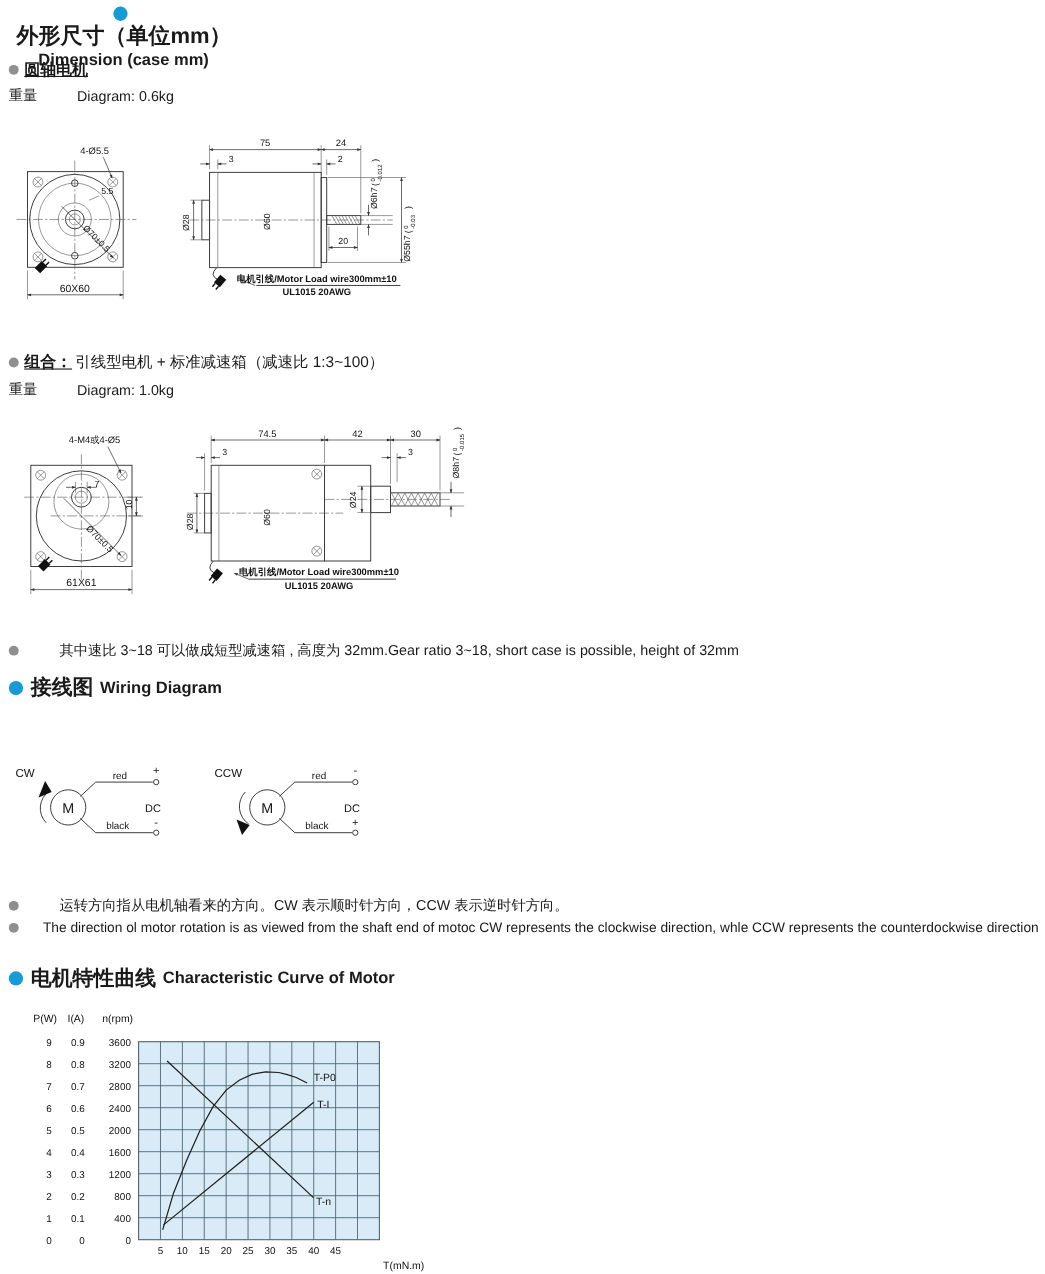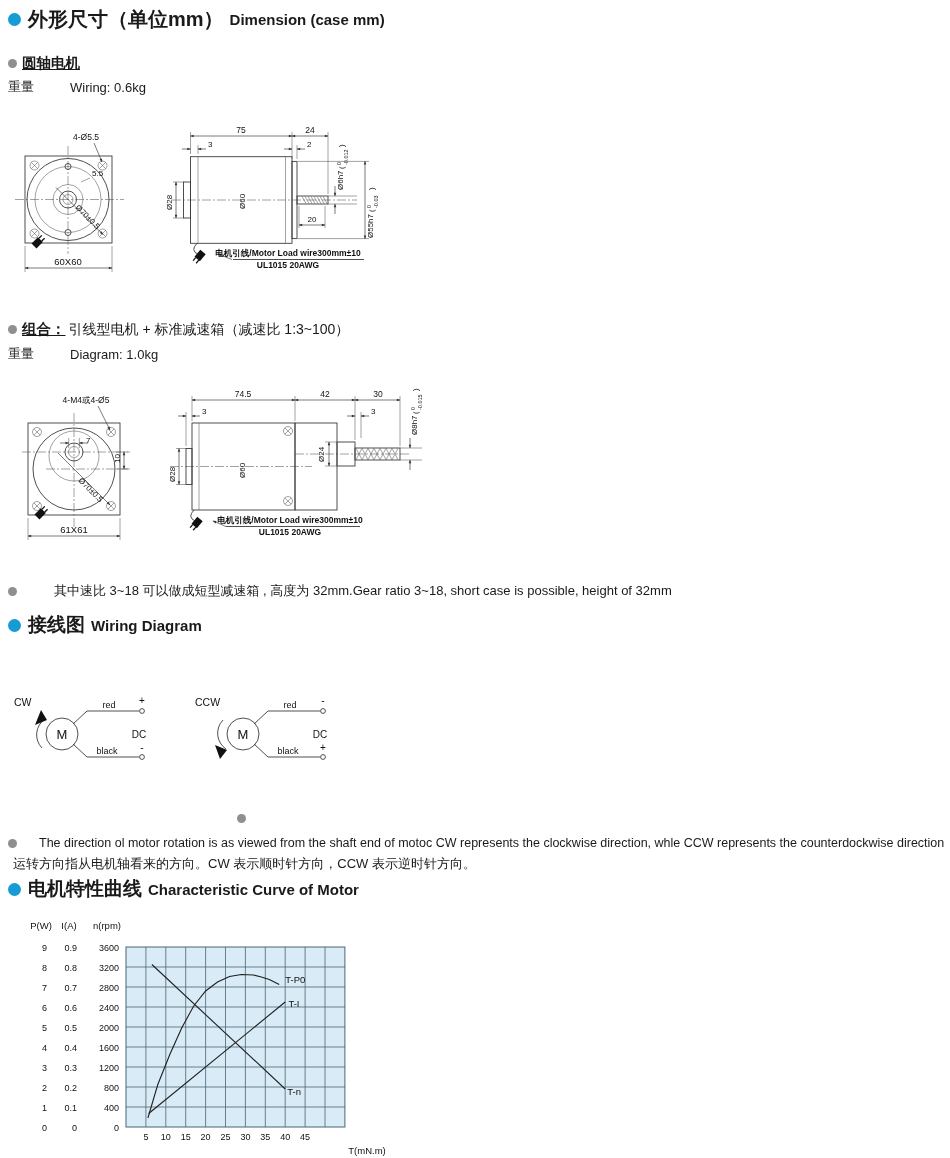--- a/index.html
+++ b/index.html
@@ -17,33 +17,33 @@
   .body13{font-size:13px;gap:32px;}
   svg text{font-family:"Liberation Sans","DejaVu Sans",sans-serif;fill:#111;}
   svg .ln{stroke:#3c3c3c;stroke-width:0.9;fill:none;}
   svg .thin{stroke:#555;stroke-width:0.55;fill:none;}
   svg .dash{stroke:#555;stroke-width:0.55;fill:none;stroke-dasharray:9 2 2 2;}
   svg .dim{stroke:#333;stroke-width:0.65;fill:none;}
 </style>
 </head>
 <body>
 
-<div class="abs hdr" style="left:8px;top:6px;">
+<div class="abs hdr" style="left:8px;top:6px;flex-direction:column;">
   <span class="dot blue" style="width:13px;height:13px;"></span>
   <span class="cn-big">外形尺寸（单位mm）</span>
   <span class="en-big">Dimension (case mm)</span>
 </div>
 
 <div class="abs hdr" style="left:8px;top:54px;">
   <span class="dot gray" style="width:9px;height:9px;"></span>
   <span class="sub">圆轴电机</span>
 </div>
 <div class="abs hdr body13" style="left:8px;top:78px;">
   <span>重量</span>
-  <span style="margin-left:4px;">Wiring: 0.6kg</span>
+  <span style="margin-left:4px;">Diagram: 0.6kg</span>
 </div>
 
 <svg class="abs" style="left:12px;top:118px;" width="420" height="170" viewBox="0 0 420 170">
   <defs>
     <marker id="a1" viewBox="0 0 10 10" refX="9" refY="5" markerWidth="8" markerHeight="5.5" orient="auto-start-reverse">
       <path d="M0,1.5 L10,5 L0,8.5 z" fill="#333"></path>
     </marker>
   </defs>
 
   <g>
@@ -312,21 +312,21 @@
     <text x="134" y="10" font-size="10" text-anchor="middle">-</text>
     <text x="101" y="14" font-size="9" text-anchor="middle">red</text>
     <path class="ln" d="M65,50 L79,63 H131"></path>
     <circle class="ln" cx="134" cy="63" r="2.4" fill="#fff"></circle>
     <text x="134" y="57" font-size="10" text-anchor="middle">+</text>
     <text x="99" y="60" font-size="9" text-anchor="middle">black</text>
     <text x="131" y="44" font-size="10" text-anchor="middle">DC</text>
   </g>
 </svg>
 
-<div class="abs hdr body13" style="left:8px;top:814px;flex-direction:column;">
+<div class="abs hdr body13" style="left:8px;top:814px;">
   <span class="dot gray" style="width:9px;height:9px;"></span>
   <span style="margin-left:5px;">运转方向指从电机轴看来的方向。CW 表示顺时针方向，CCW 表示逆时针方向。</span>
 </div>
 <div class="abs hdr" style="left:8px;top:836px;font-size:12.5px;">
   <span class="dot gray" style="width:9px;height:9px;"></span>
   <span style="margin-left:22px;">The direction ol motor rotation is as viewed from the shaft end of motoc CW represents the clockwise direction, whle CCW represents the counterdockwise direction</span>
 </div>
 
 <div class="abs hdr" style="left:8px;top:876px;">
   <span class="dot blue" style="width:13px;height:13px;"></span>

